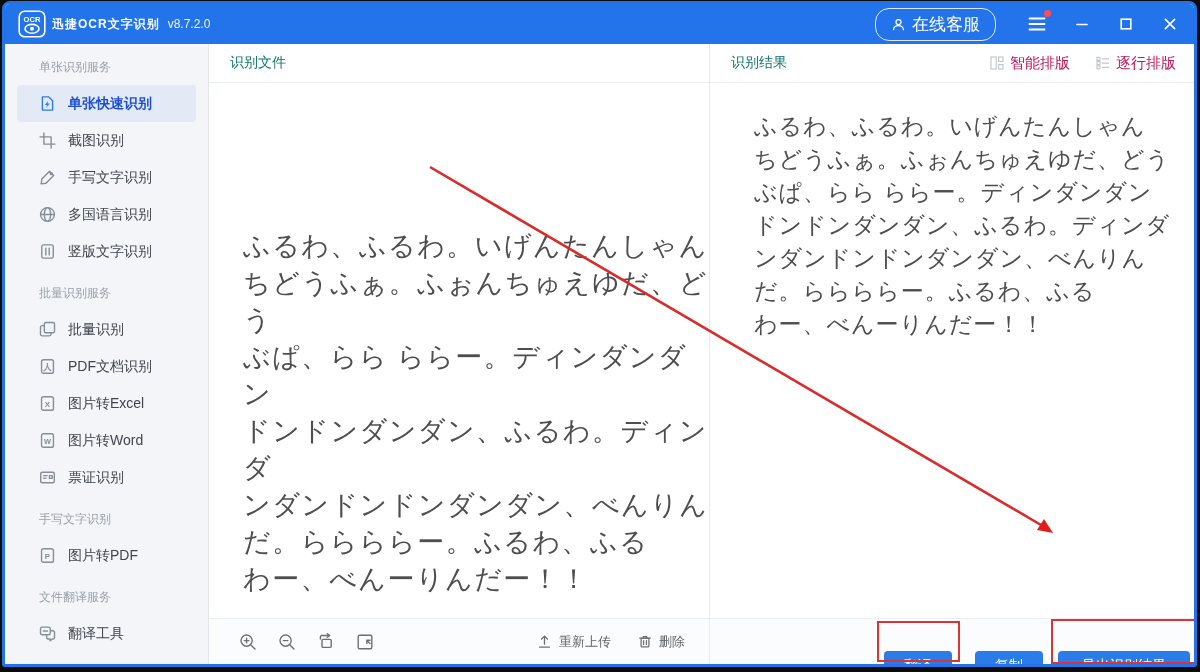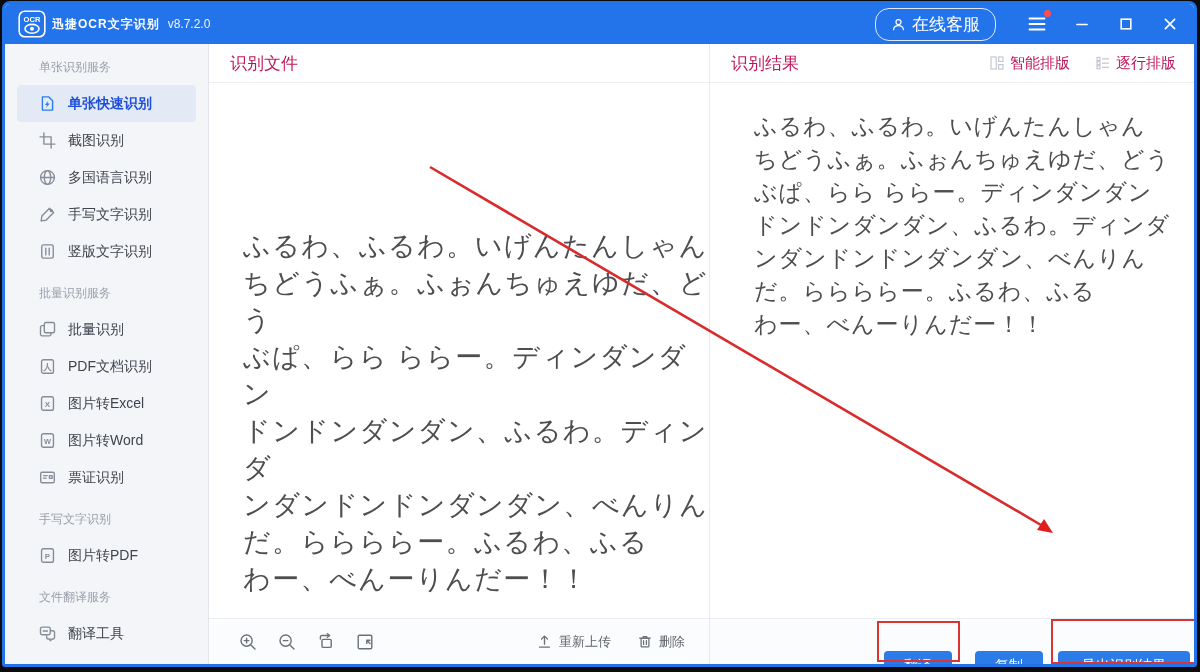--- a/index.html
+++ b/index.html
@@ -37,21 +37,21 @@
   .side-item.active .icon { color:#2b7ce9; }
   .icon svg { stroke:currentColor; fill:none; stroke-width:1.3; stroke-linecap:round; stroke-linejoin:round; }
   .icon svg text { stroke:none; fill:currentColor; font-family:"Liberation Sans",sans-serif; }
 
   
   .panel { position:absolute; top:40px; bottom:0; background:#fff; }
   .panel-left  { left:204px; width:501px; border-right:1px solid #e6e9ee; }
   .panel-right { left:705px; right:0; }
   .panel-head { position:absolute; left:0; right:0; top:0; height:39px; border-bottom:1px solid #eceef2;
                 display:flex; align-items:center; padding:0 18px 0 21px; }
-  .panel-title { font-size:17px; color:#be185d; }
+  .panel-title { font-size:14px; color:#0f766e; }
   .layout-btns { margin-left:auto; display:flex; gap:26px; }
   .layout-btn { display:flex; align-items:center; gap:6px; font-size:15px; color:#be185d; cursor:default; }
   .layout-btn svg { stroke:#c3c8d0; fill:none; stroke-width:1.2; }
 
   .panel-body { position:absolute; left:0; right:0; top:39px; bottom:46px; overflow:hidden; background:#fff; }
   .jp-text { position:absolute; color:#4e4e50; }
   .jp-left  { left:34px; top:145px; font-size:27px; line-height:37px; letter-spacing:1.5px; }
   .jp-right { left:44px; top:27px;  font-size:23px; line-height:33px; letter-spacing:1px; }
 
   .panel-foot { position:absolute; left:0; right:0; bottom:0; height:46px; border-top:1px solid #eceef2;
@@ -144,36 +144,36 @@
             <path d="M4.6 1v10.4H15"></path>
             <path d="M1 4.6h10.4V15"></path>
           </svg>
       </span>
       <span>截图识别</span>
     </div>
 
     <div class="side-item">
       <span class="icon">
         <svg viewBox="0 0 16 16" width="17" height="17">
+            <path d="M9.9 2.2l3.9 3.9-7.2 7.3L2 14l.7-4.5z"></path>
+            <circle cx="11.6" cy="4.4" r="0.9"></circle>
+          </svg>
+      </span>
+      <span>手写文字识别</span>
+    </div>
+
+    <div class="side-item">
+      <span class="icon">
+        <svg viewBox="0 0 16 16" width="17" height="17">
             <circle cx="8" cy="8" r="6.5"></circle>
             <path d="M1.5 8h13"></path>
             <ellipse cx="8" cy="8" rx="3" ry="6.5"></ellipse>
           </svg>
       </span>
       <span>多国语言识别</span>
-    </div>
-
-    <div class="side-item">
-      <span class="icon">
-        <svg viewBox="0 0 16 16" width="17" height="17">
-            <path d="M9.9 2.2l3.9 3.9-7.2 7.3L2 14l.7-4.5z"></path>
-            <circle cx="11.6" cy="4.4" r="0.9"></circle>
-          </svg>
-      </span>
-      <span>手写文字识别</span>
     </div>
 
     <div class="side-item">
       <span class="icon">
         <svg viewBox="0 0 16 16" width="17" height="17">
             <rect x="2.6" y="1.8" width="10.8" height="12.4" rx="1.6"></rect>
             <path d="M6.4 4.8v6.4M9.6 4.8v6.4"></path>
           </svg>
       </span>
       <span>竖版文字识别</span>

